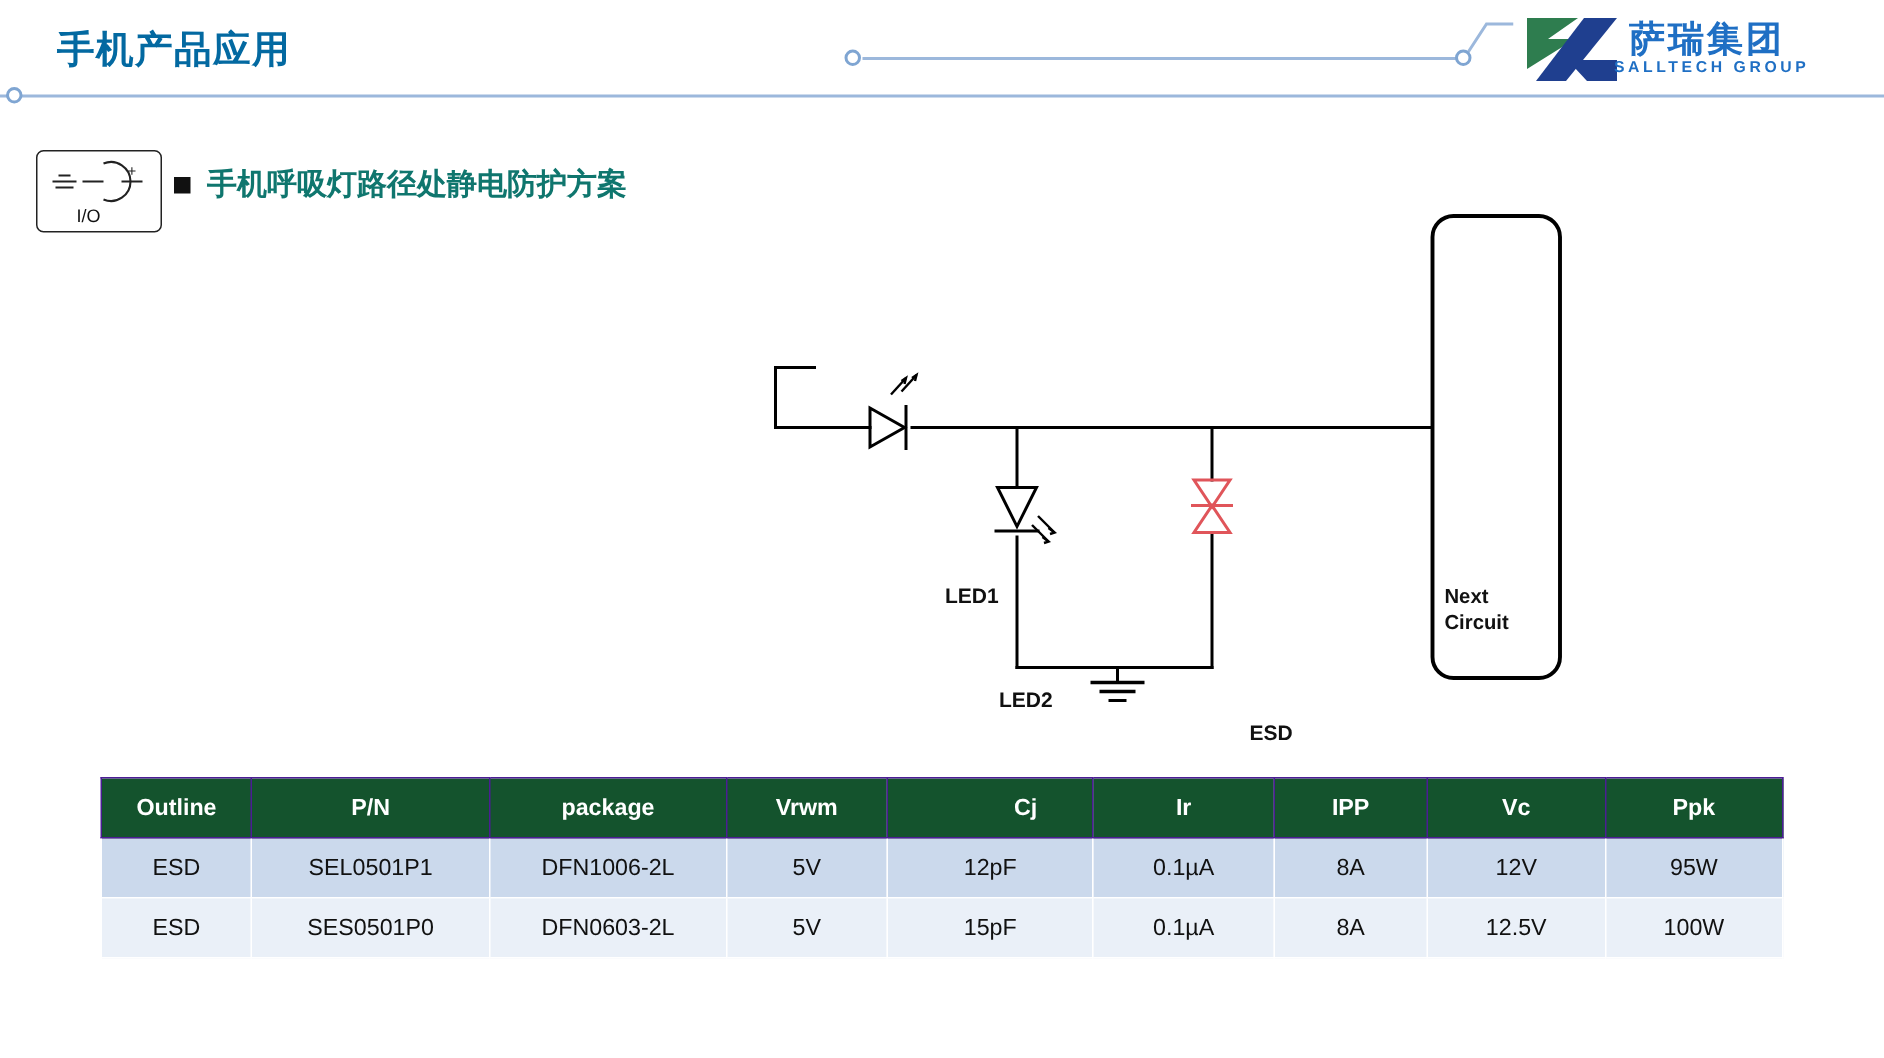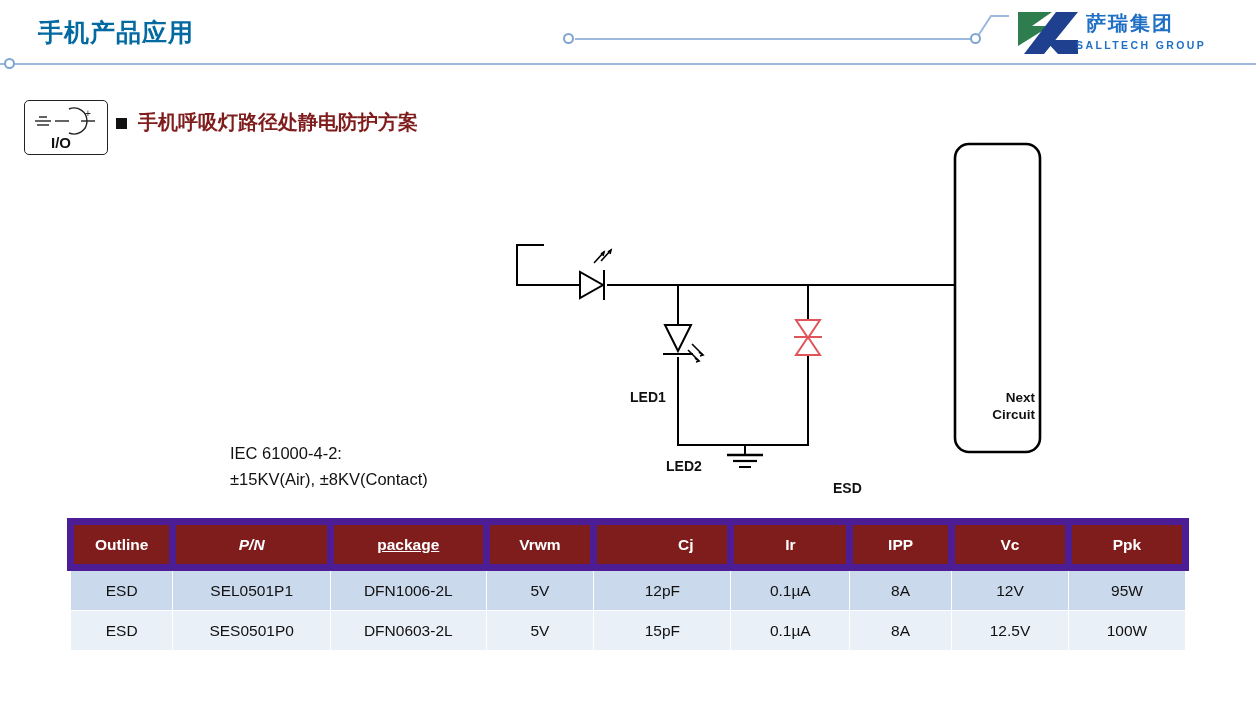--- a/index.html
+++ b/index.html
@@ -74,21 +74,21 @@
     position: absolute;
     left: 0px;
     top: 2px;
     width: 60px;
     height: 42px;
   }
   .logo-cn {
     position: absolute;
     left: 68px;
     top: 0px;
-    font-size: 20px;
+    font-size: 24px;
     font-weight: bold;
     color: #1F6FC4;
     letter-spacing: 2px;
   }
   .logo-en {
     position: absolute;
     left: 58px;
     top: 29px;
     font-size: 10.5px;
     font-weight: bold;
@@ -106,38 +106,38 @@
     border: 1.5px solid #222;
     border-radius: 5px;
     background: #fff;
     box-sizing: border-box;
   }
   .io-badge svg { position: absolute; left: 0; top: 0; }
   .io-badge .io-label {
     position: absolute;
     left: 26px;
     bottom: 3px;
-    font-size: 15px;
-    font-weight: bold;
+    font-size: 12px;
+    font-weight: normal;
   }
   .bullet-square {
     position: absolute;
     left: 116px;
     top: 118px;
     width: 11px;
     height: 11px;
     background: #111;
   }
   .section-heading {
     position: absolute;
     left: 138px;
     top: 109px;
     font-size: 20px;
     font-weight: bold;
-    color: #7f1d1d;
+    color: #0f766e;
   }
 
   
   .schematic {
     position: absolute;
     left: 0px;
     top: 130px;
     width: 1256px;
     height: 370px;
   }
@@ -159,56 +159,56 @@
   }
   .lbl-led1 { left: 630px; top: 246px; }
   .lbl-led2 { left: 666px; top: 315px; }
   .lbl-esd  { left: 833px; top: 337px; }
   .lbl-gnd  { left: 729px; top: 471px; }
   .lbl-next {
     position: absolute;
     left: 963px;
     top: 259px;
     width: 72px;
-    text-align: right;
+    text-align: left;
     font-size: 13.5px;
     font-weight: bold;
     line-height: 17px;
     color: #111;
   }
 
   
   .spec-table {
     position: absolute;
     left: 67px;
     top: 518px;
     border-collapse: collapse;
     width: 1122px;
     font-size: 15.5px;
   }
   .spec-table th {
-    background: #7f1d1d;
+    background: #14532d;
     color: #ffffff;
     font-weight: bold;
     height: 37px;
-    border: 7px solid #4c1d95;
+    border: 1px solid #4c1d95;
     text-align: center;
     font-size: 15.5px;
   }
   .spec-table td {
     height: 37px;
     border: 1px solid #ffffff;
     text-align: center;
     color: #111;
   }
   .spec-table tr.row-even td { background: #CBD9EC; }
   .spec-table tr.row-odd  td { background: #EAF0F8; }
   .col-outline { width: 100px; }
-  .col-pn      { width: 160px; font-style: italic; }
-  .col-pkg     { width: 160px; text-decoration: underline; }
+  .col-pn      { width: 160px; }
+  .col-pkg     { width: 160px; }
   .col-vrwm    { width: 108px; }
   .col-cj      { width: 92px; padding-left: 48px;  }
   .col-ir      { width: 122px; }
   .col-ipp     { width: 104px; }
   .col-vc      { width: 120px; }
   .col-ppk     { width: 120px; margin-left: 36px; }
 </style>
 </head>
 <body>
 
@@ -247,22 +247,20 @@
     <text x="60" y="16" font-size="10" font-family="Liberation Sans, sans-serif" fill="#222">+</text>
     <text x="10" y="16" font-size="0" fill="#222"></text>
   </svg>
   <div class="io-label">I/O</div>
 </div>
 <div class="bullet-square"></div>
 <div class="section-heading">手机呼吸灯路径处静电防护方案</div>
 
 <div class="schematic">
 
-  <div class="iec-note">IEC 61000-4-2:
-±15KV(Air), ±8KV(Contact)</div>
 
   <svg width="1256" height="370" viewBox="0 0 1256 370">
     <g stroke="#000000" stroke-width="2" fill="none" stroke-linecap="square">
 
       <line x1="517" y1="115" x2="543" y2="115"></line>
       <line x1="517" y1="115" x2="517" y2="155"></line>
       <line x1="517" y1="155" x2="580" y2="155"></line>
 
       <line x1="608" y1="155" x2="955" y2="155"></line>
 

